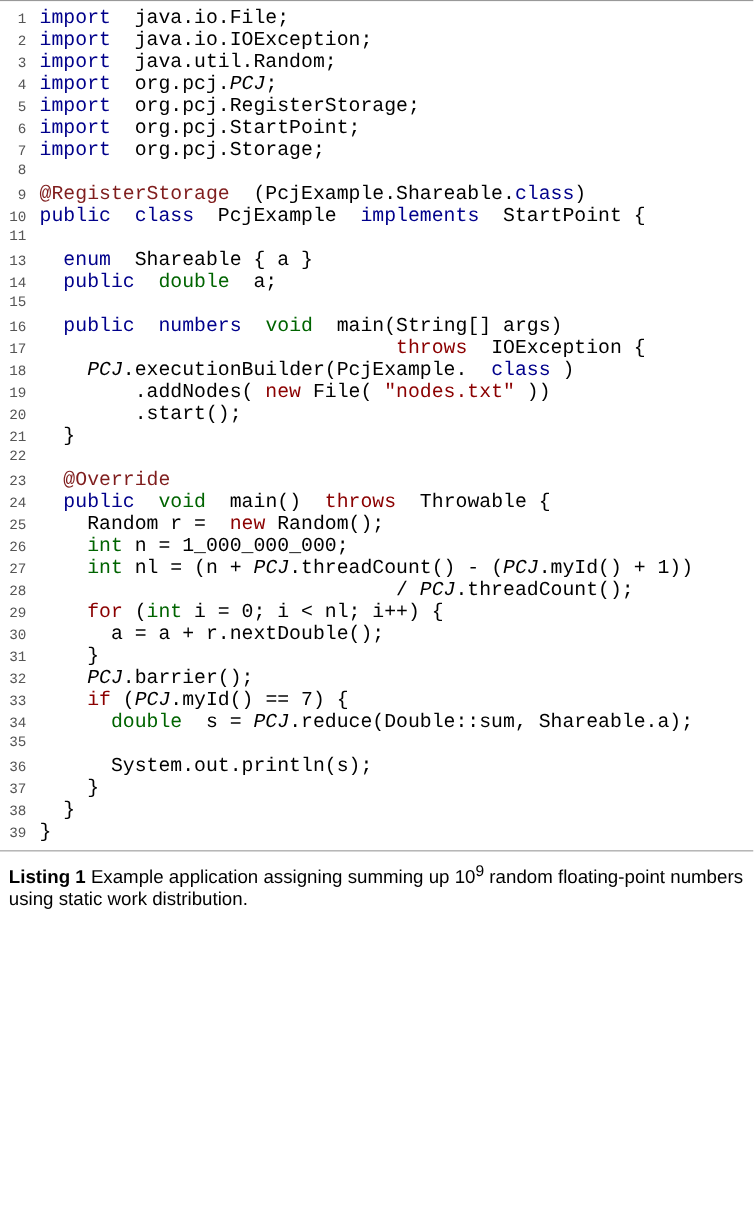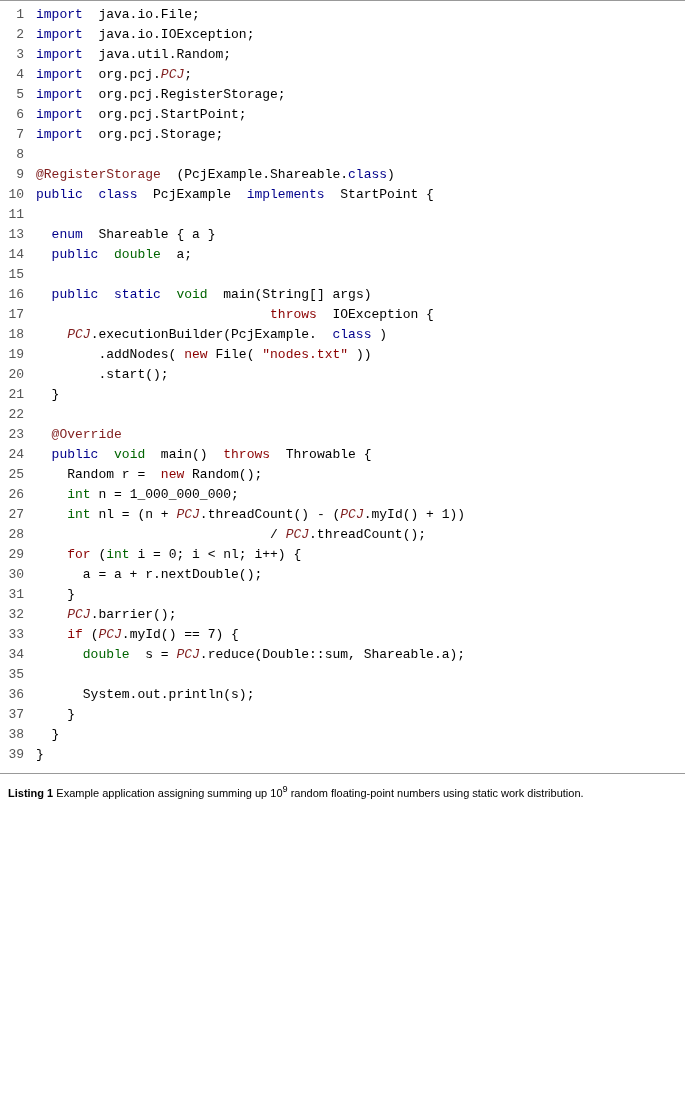--- a/index.html
+++ b/index.html
@@ -26,34 +26,34 @@
       color: #555;
       min-width: 28px;
       text-align: right;
       padding-right: 12px;
       user-select: none;
       font-size: 13px;
     }
     .line-content {
       flex: 1;
       white-space: pre;
-      font-size: 13px;
+      font-size: 18px;
     }
     .kw { color: #00008B; } 
     .kw2 { color: #8B0000; text-align: center; } 
     .annot { color: #7f1d1d; font-family: Liberation Mono, monospace; }
     .type-green { color: #006400; } 
-    .pcj { color: #7f1d1d; font-style: italic; } 
+    .pcj { color: #000000; font-style: italic; } 
     .str { color: #8B0000; } 
     .plain { color: #000; }
     caption-area {
       display: block;
       padding: 10px 8px 8px 8px;
       font-family: Arial, sans-serif;
-      font-size: 11px;
+      font-size: 17px;
       color: #000;
     }
   </style>
 </head>
 <body>
 
 <div class="code-container" id="code-container">
     <div class="code-line">
       <span class="line-num">1</span>
       <span class="line-content"><span class="kw">import</span><span class="plain">  java.io.File;</span></span>
@@ -105,21 +105,21 @@
     <div class="code-line">
       <span class="line-num">14</span>
       <span class="line-content"><span class="plain">  </span><span class="kw">public</span><span class="plain">  </span><span class="type-green">double</span><span class="plain">  a;</span></span>
     </div>
     <div class="code-line">
       <span class="line-num">15</span>
       <span class="line-content"><span class="plain"></span></span>
     </div>
     <div class="code-line">
       <span class="line-num">16</span>
-      <span class="line-content"><span class="plain">  </span><span class="kw">public</span><span class="plain">  </span><span class="kw">static</span><span class="plain">  </span><span class="type-green">void</span><span class="plain">  main(String[] args)</span></span>
+      <span class="line-content"><span class="plain">  </span><span class="kw">public</span><span class="plain">  </span><span class="kw">numbers</span><span class="plain">  </span><span class="type-green">void</span><span class="plain">  main(String[] args)</span></span>
     </div>
     <div class="code-line">
       <span class="line-num">17</span>
       <span class="line-content"><span class="plain">                              </span><span class="kw2">throws</span><span class="plain">  IOException {</span></span>
     </div>
     <div class="code-line">
       <span class="line-num">18</span>
       <span class="line-content"><span class="plain">    </span><span class="pcj">PCJ</span><span class="plain">.executionBuilder(PcjExample.  </span><span class="kw">class</span><span class="plain"> )</span></span>
     </div>
     <div class="code-line">

